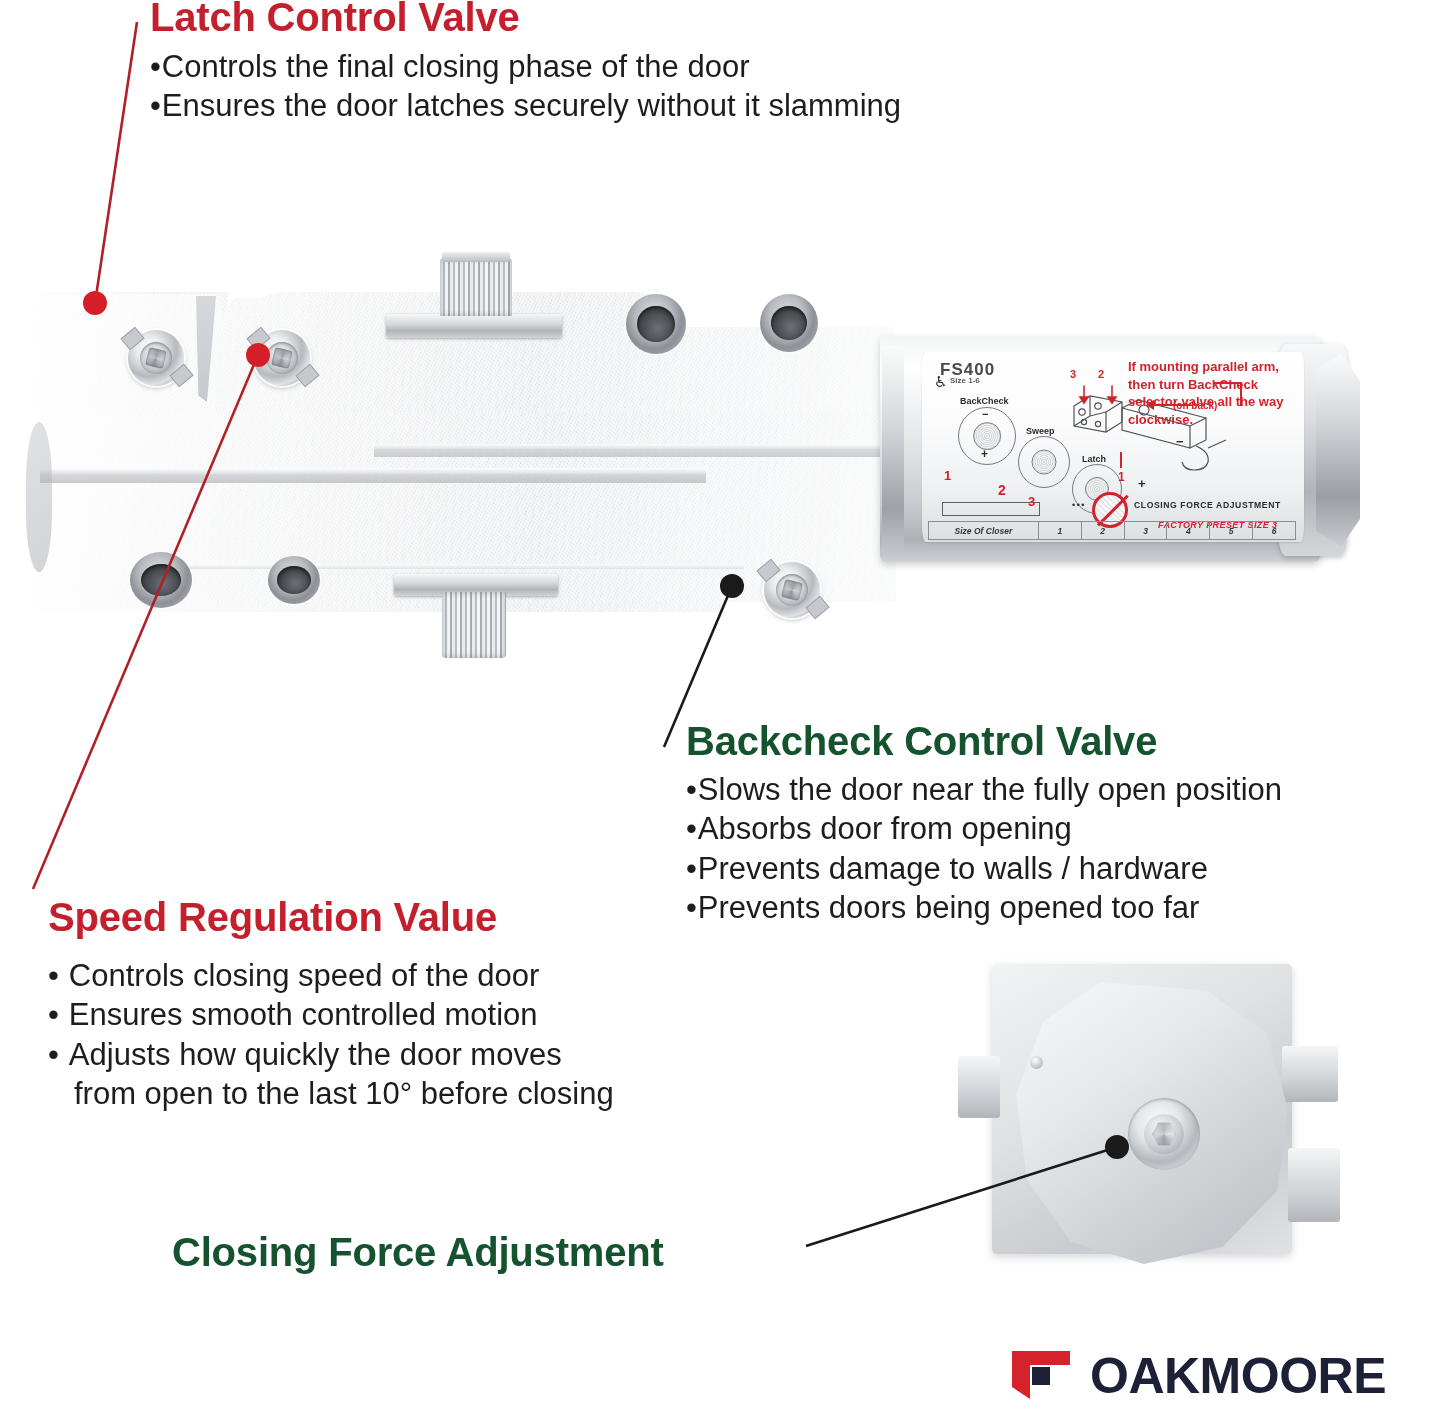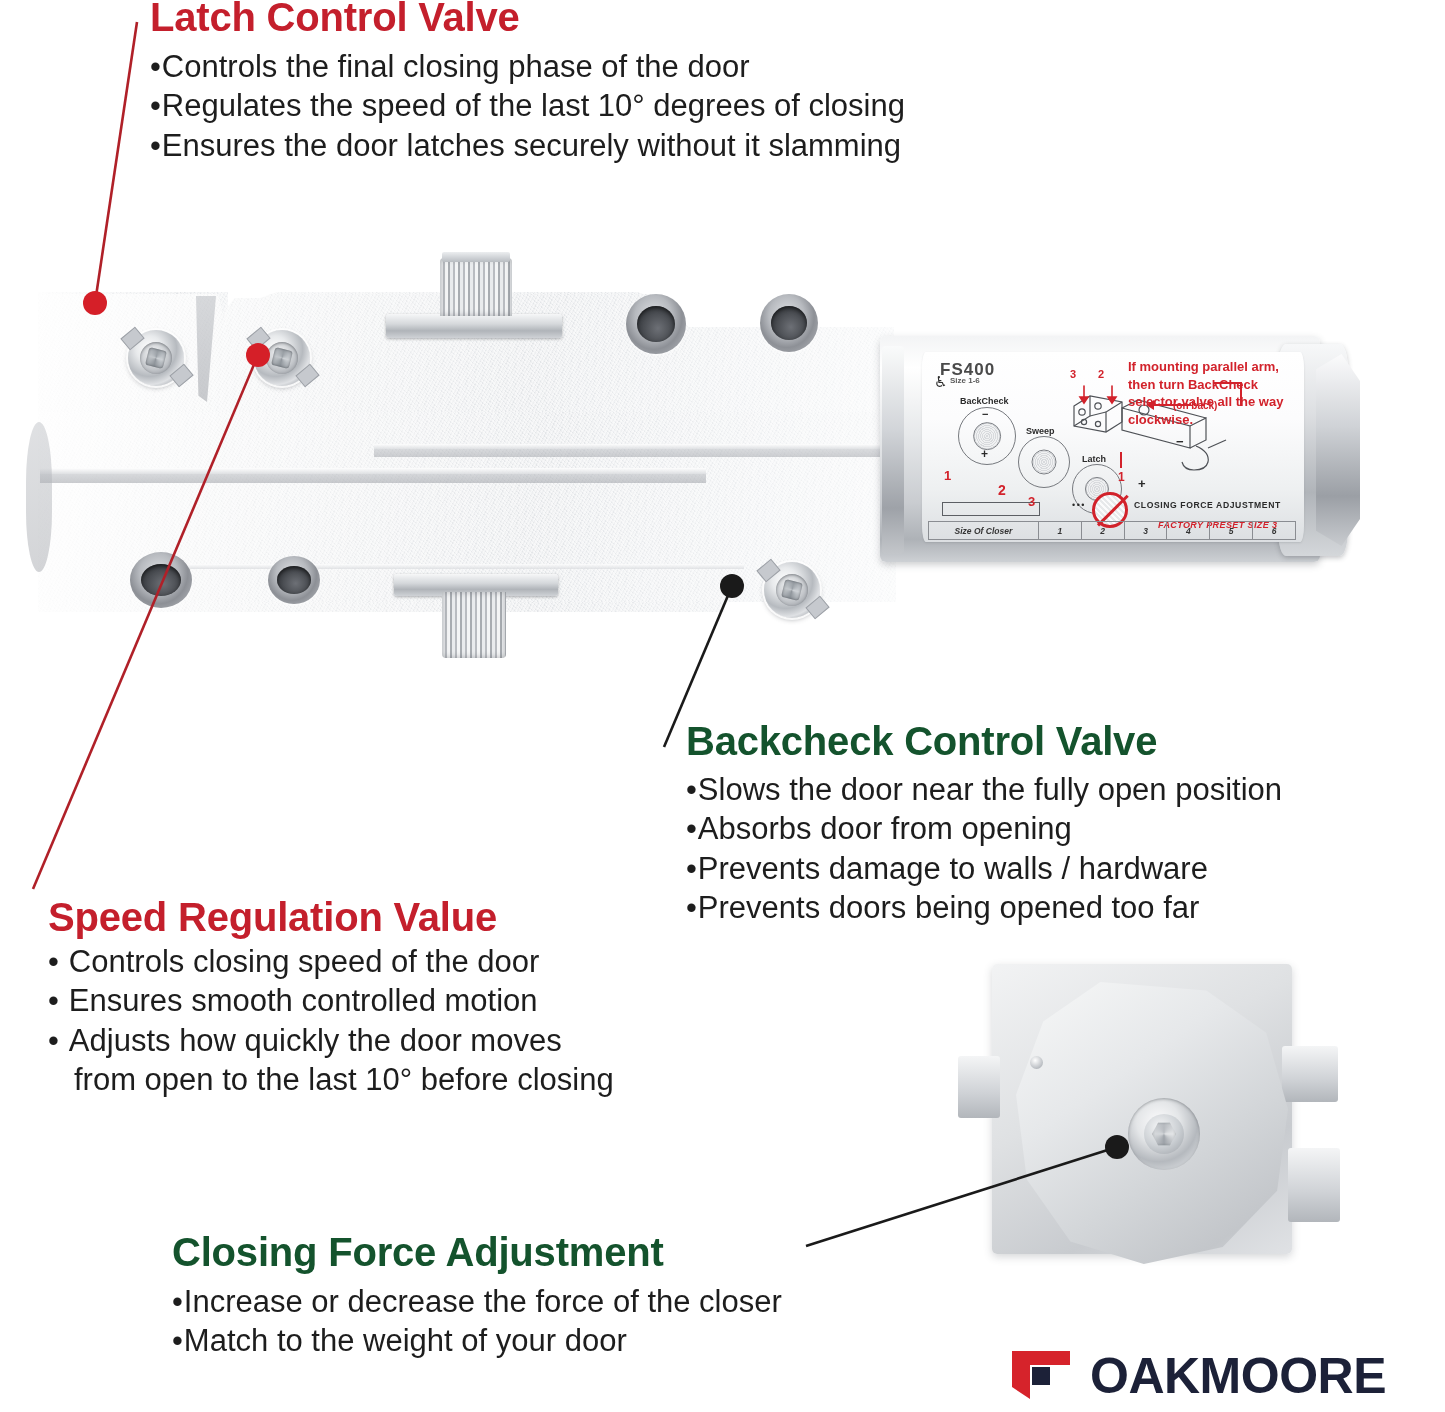--- a/index.html
+++ b/index.html
@@ -21,21 +21,21 @@
   .bullets.tight li .bul{margin-right:1px;}
   .bullets.loose li .bul{margin-right:10px;}
   .bullets li.cont{padding-left:26px;}
 
   
   #blk-latch{left:150px;top:-4px;}
   #blk-latch .bullets{margin-top:9px;}
   #blk-backcheck{left:686px;top:720px;}
   #blk-backcheck .bullets{margin-top:8px;}
   #blk-speed{left:48px;top:896px;}
-  #blk-speed .bullets{margin-top:4px;}
+  #blk-speed .bullets{margin-top:18px;}
   #blk-force{left:172px;top:1231px;}
   #blk-force .bullets{margin-top:9px;}
 
   
   .leaders{position:absolute;inset:0;pointer-events:none;}
 
   
   .photo{position:absolute;}
 
   
@@ -350,21 +350,20 @@
     <circle cx="732" cy="586" r="12" fill="#1a1a1a"></circle>
 
     <line x1="1117" y1="1147" x2="806" y2="1246" stroke="#1a1a1a" stroke-width="2.6"></line>
     <circle cx="1117" cy="1147" r="12" fill="#1a1a1a"></circle>
   </svg>
 
   <div class="block" id="blk-latch">
     <div class="blk-title red">Latch Control Valve</div>
     <ul class="bullets tight">
       <li><span class="bul">•</span><span>Controls the final closing phase of the door</span></li>
-      <li><span class="bul">•</span><span>Regulates the speed of the last 10° degrees  of closing</span></li>
       <li><span class="bul">•</span><span>Ensures the door latches securely without it slamming</span></li>
     </ul>
   </div>
 
   <div class="block" id="blk-backcheck">
     <div class="blk-title dark">Backcheck Control Valve</div>
     <ul class="bullets tight">
       <li><span class="bul">•</span><span>Slows the door near the fully open position</span></li>
       <li><span class="bul">•</span><span>Absorbs door from opening</span></li>
       <li><span class="bul">•</span><span>Prevents damage to walls / hardware</span></li>
@@ -377,24 +376,20 @@
     <ul class="bullets loose">
       <li><span class="bul">•</span><span>Controls closing speed of the door</span></li>
       <li><span class="bul">•</span><span>Ensures smooth controlled motion</span></li>
       <li><span class="bul">•</span><span>Adjusts how quickly the door moves</span></li>
       <li class="cont">from open to the last 10° before closing</li>
     </ul>
   </div>
 
   <div class="block" id="blk-force">
     <div class="blk-title dark">Closing Force Adjustment</div>
-    <ul class="bullets tight">
-      <li><span class="bul">•</span><span>Increase or decrease the force of the closer</span></li>
-      <li><span class="bul">•</span><span>Match to the weight of your door</span></li>
-    </ul>
   </div>
 
   <div id="logo">
     <div class="logo-mark">
       <svg width="62" height="58" viewBox="0 0 62 58">
         <path d="M0 4 H58 V18 H18 V18 L18 52 L0 40 Z" fill="#d6232b"></path>
         <path d="M46 4 L58 4 L58 18 Z" fill="#d6232b"></path>
         <rect x="20" y="20" width="18" height="18" fill="#1c2138"></rect>
       </svg>
     </div>

